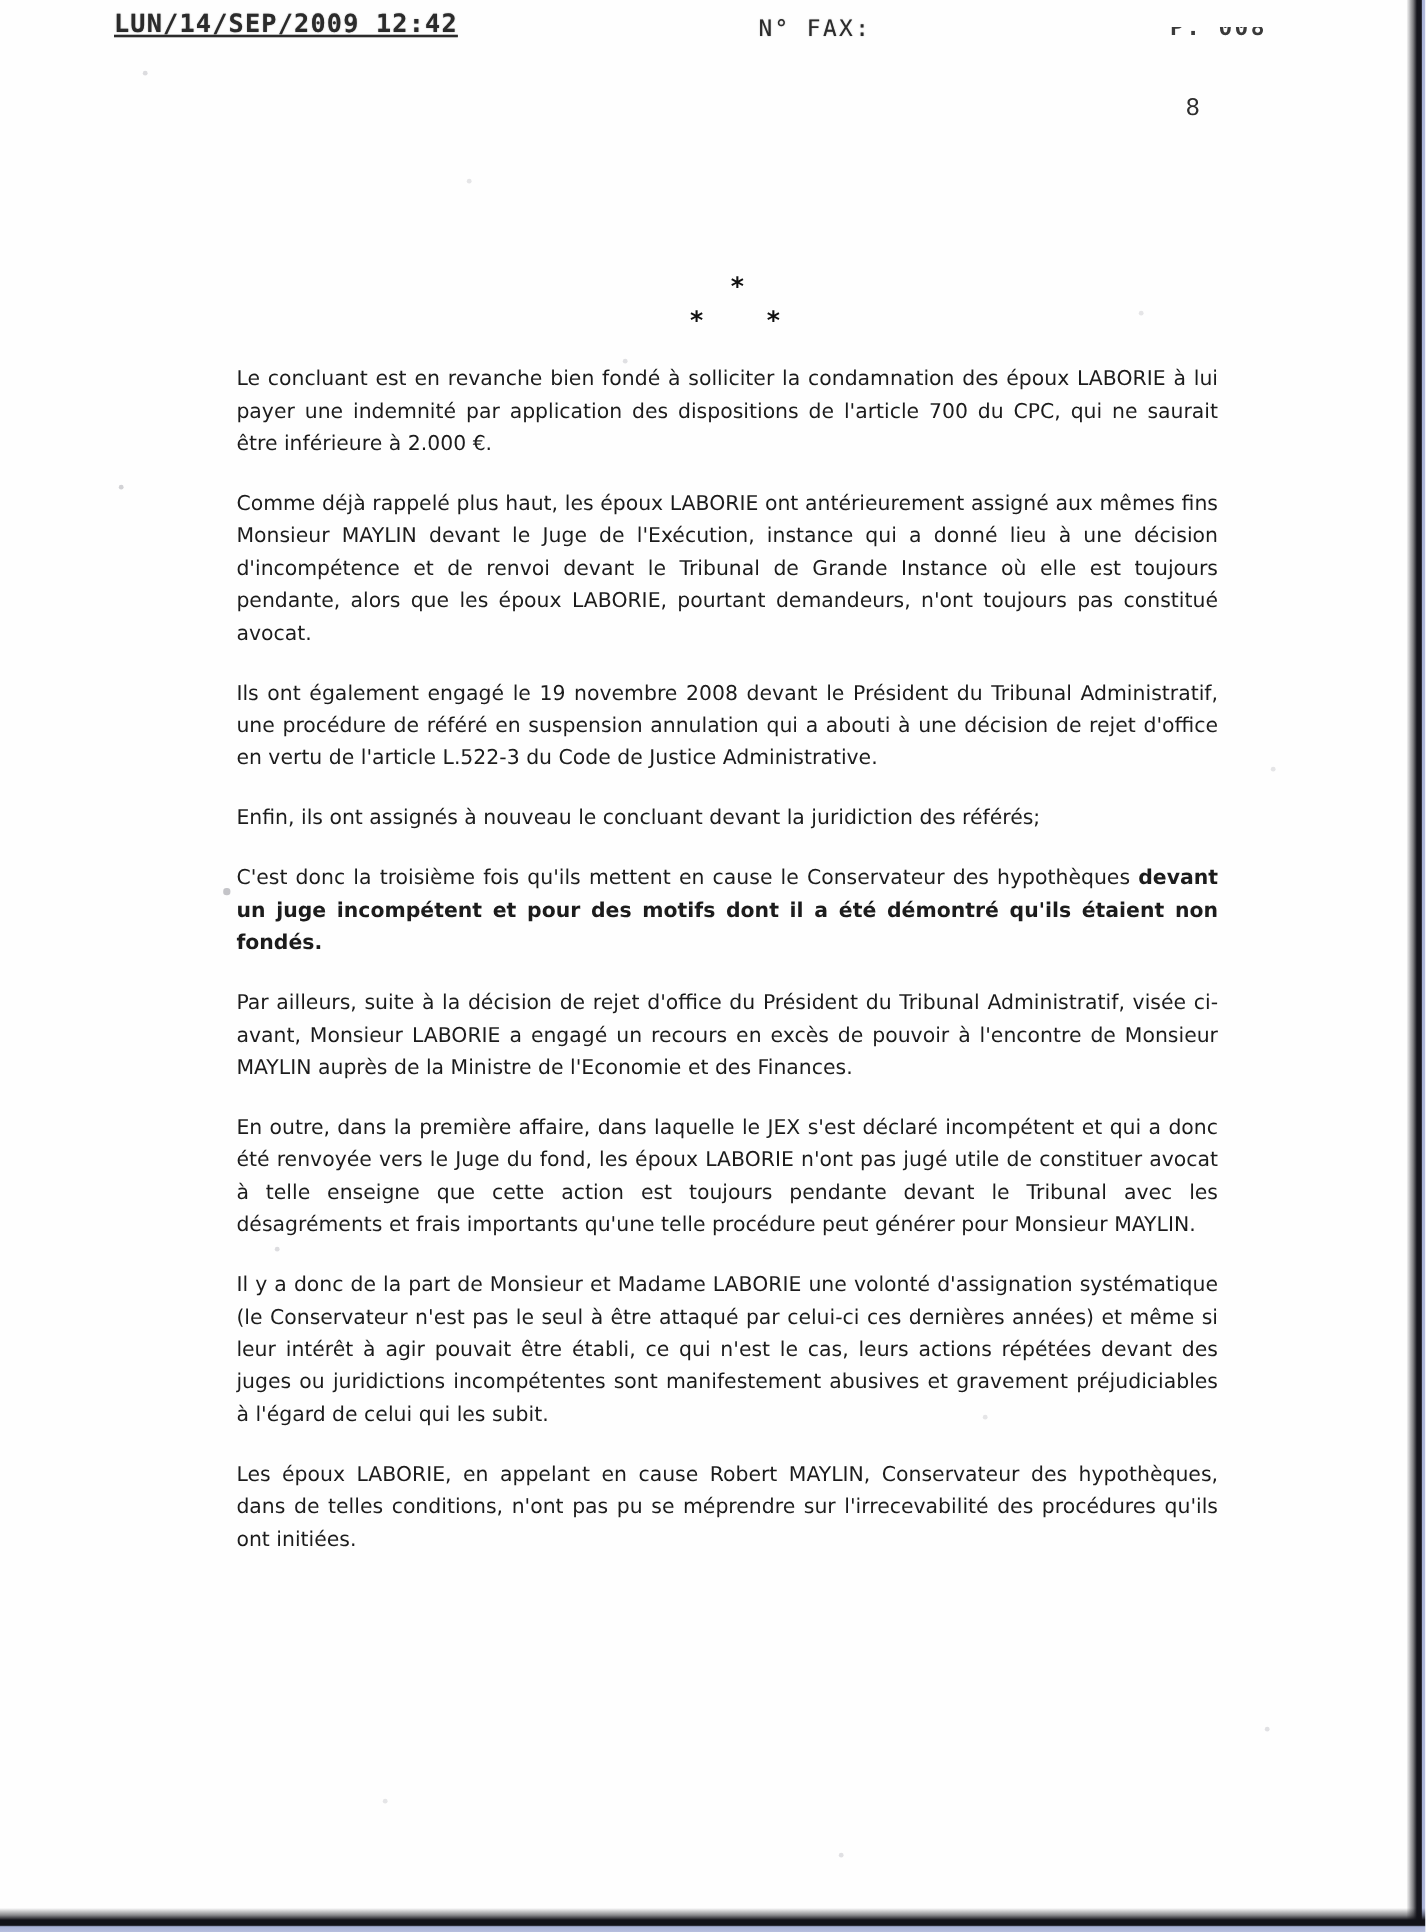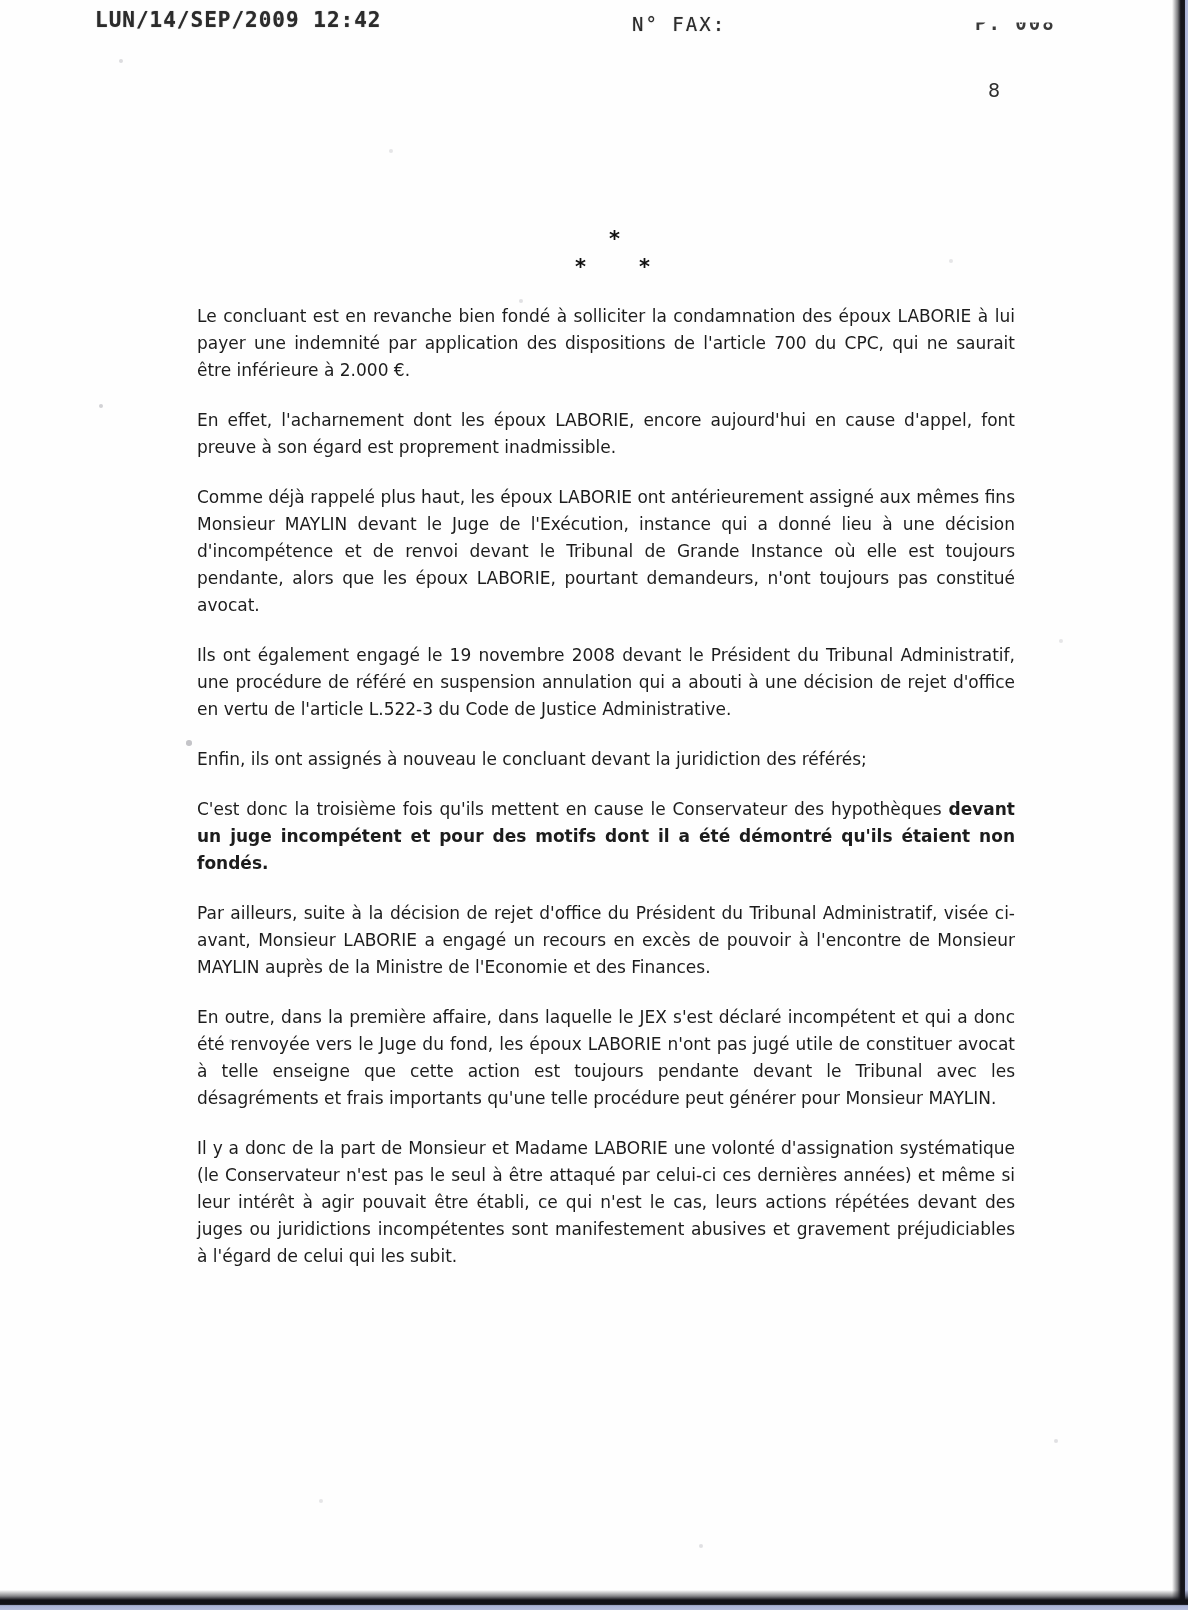--- a/index.html
+++ b/index.html
@@ -58,20 +58,21 @@
     color: #2b2b2b;
   }
   .fax-datetime {
     position: absolute;
     left: 95px;
     top: 8px;
     font-size: 21px;
     font-weight: bold;
     letter-spacing: 1px;
     text-shadow: 0 0 1px rgba(40,40,40,0.6);
+    text-decoration: underline;
   }
   .fax-number {
     position: absolute;
     left: 632px;
     top: 13px;
     font-size: 19px;
     font-weight: normal;
     letter-spacing: 2px;
     text-shadow: 0 0 1px rgba(40,40,40,0.5);
   }
@@ -169,35 +170,35 @@
 
 
     <div class="stars-separator">
       <span class="star star-top">*</span>
       <span class="star star-left">*</span>
       <span class="star star-right">*</span>
     </div>
 
     <p>Le concluant est en revanche bien fondé à solliciter la condamnation des époux LABORIE à lui payer une indemnité par application des dispositions de l'article 700 du CPC, qui ne saurait être inférieure à 2.000 €.</p>
 
-    <p>En effet, l'acharnement dont les époux LABORIE, encore aujourd'hui en cause d'appel, font preuve à son égard est proprement inadmissible.</p>
 
     <p>Comme déjà rappelé plus haut, les époux LABORIE ont antérieurement assigné aux mêmes fins Monsieur MAYLIN devant le Juge de l'Exécution, instance qui a donné lieu à une décision d'incompétence et de renvoi devant le Tribunal de Grande Instance où elle est toujours pendante, alors que les époux LABORIE, pourtant demandeurs, n'ont toujours pas constitué avocat.</p>
 
     <p>Ils ont également engagé le 19 novembre 2008 devant le Président du Tribunal Administratif, une procédure de référé en suspension annulation  qui a abouti à une décision de rejet d'office en vertu de l'article L.522-3 du Code de Justice Administrative.</p>
 
     <p>Enfin, ils ont assignés à nouveau le concluant devant la juridiction des référés;</p>
 
     <p><span>C'est donc la troisième fois qu'ils mettent en cause le Conservateur des hypothèques </span><span class="para-bold-part">devant un juge incompétent et pour des motifs dont il a été démontré qu'ils étaient non fondés.</span></p>
 
     <p>Par ailleurs, suite à la décision de rejet d'office du Président du Tribunal Administratif, visée ci-avant, Monsieur LABORIE a engagé un recours en excès de pouvoir à l'encontre de Monsieur MAYLIN auprès de la Ministre de l'Economie et des Finances.</p>
 
     <p>En outre, dans la première affaire, dans laquelle le JEX s'est déclaré incompétent et qui a donc été renvoyée vers le Juge du fond, les époux LABORIE n'ont pas jugé utile de constituer avocat à telle enseigne que cette action est toujours pendante devant le Tribunal avec les désagréments et frais importants qu'une telle procédure peut générer pour Monsieur MAYLIN.</p>
 
     <p>Il y a donc de la part de Monsieur et Madame LABORIE une volonté d'assignation systématique (le Conservateur n'est pas le seul à être attaqué par celui-ci ces dernières années) et même si leur intérêt à agir pouvait être établi, ce qui n'est le cas, leurs actions répétées devant des juges ou juridictions incompétentes sont manifestement abusives et gravement préjudiciables à l'égard de celui qui les subit.</p>
 
+    <p>Les époux LABORIE, en appelant en cause Robert MAYLIN, Conservateur des hypothèques, dans de telles conditions, n'ont pas pu se méprendre sur l'irrecevabilité des  procédures qu'ils ont initiées.</p>
 
   </div>
 
   <div class="edge-right"></div>
   <div class="edge-bottom"></div>
 
 </div>
 
 </body></html>

